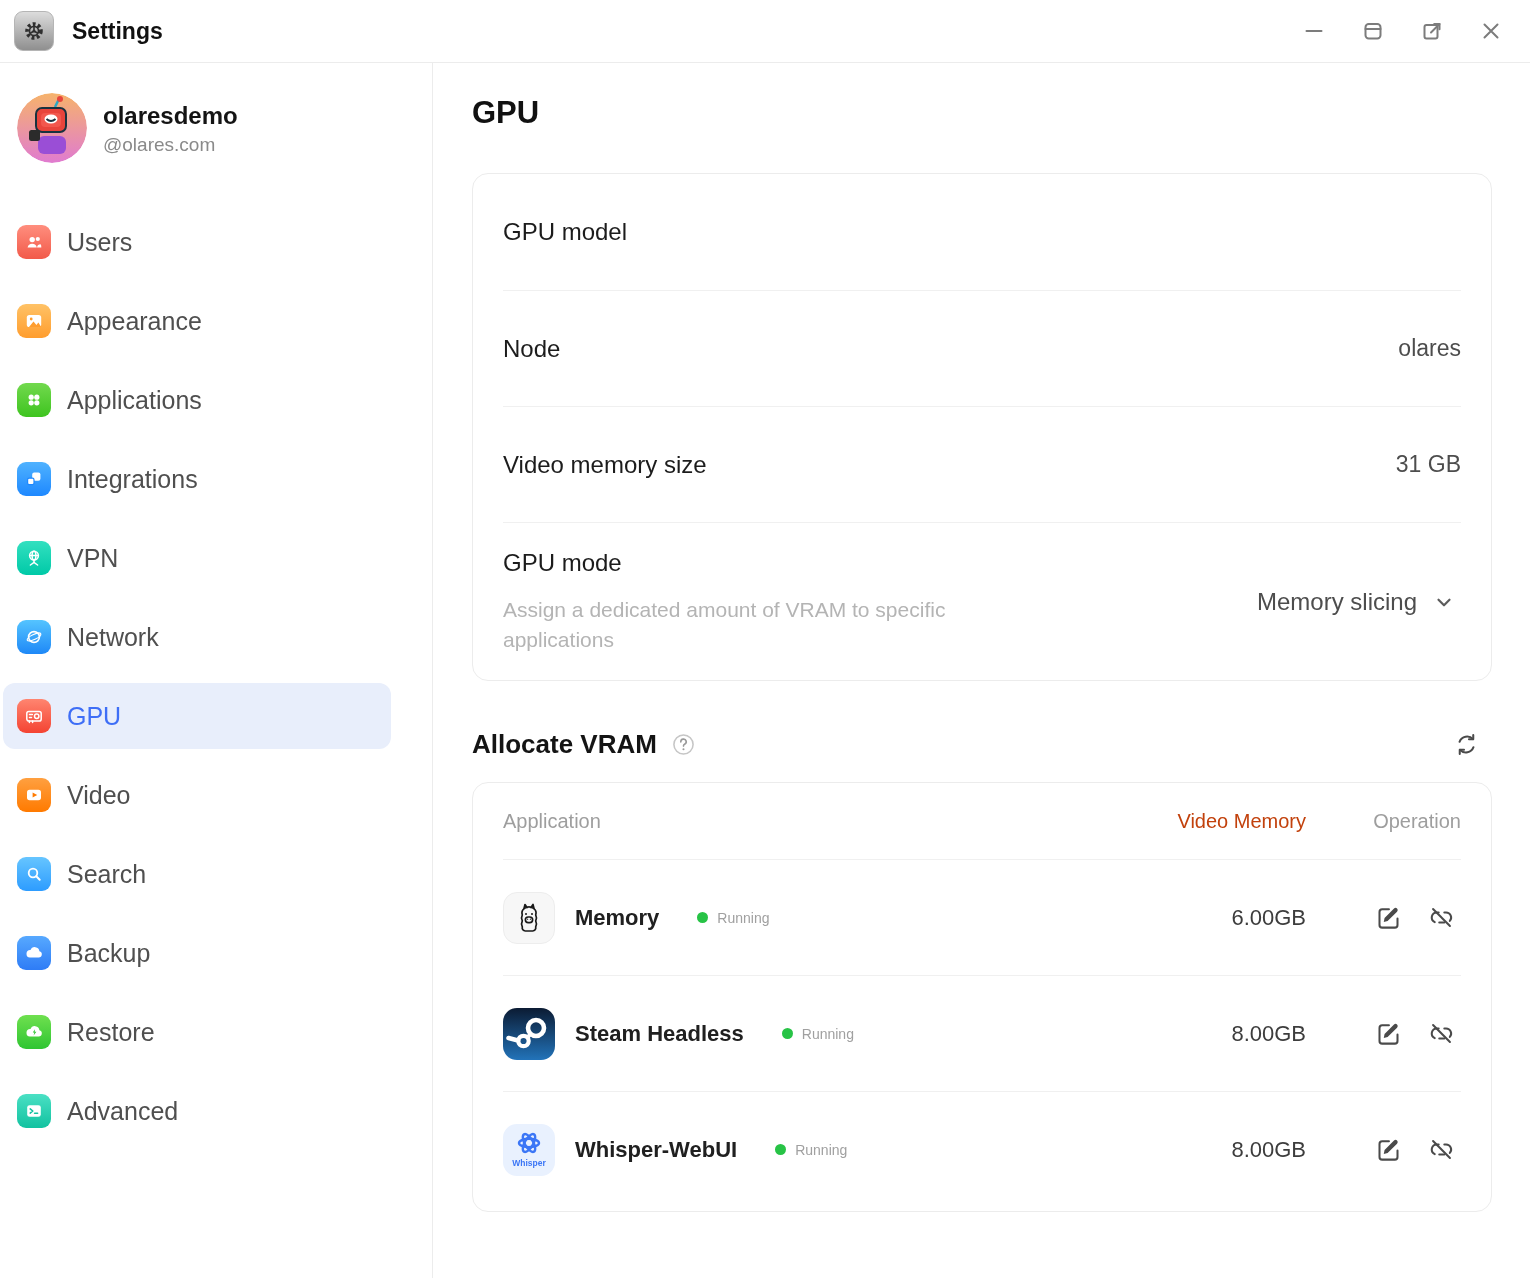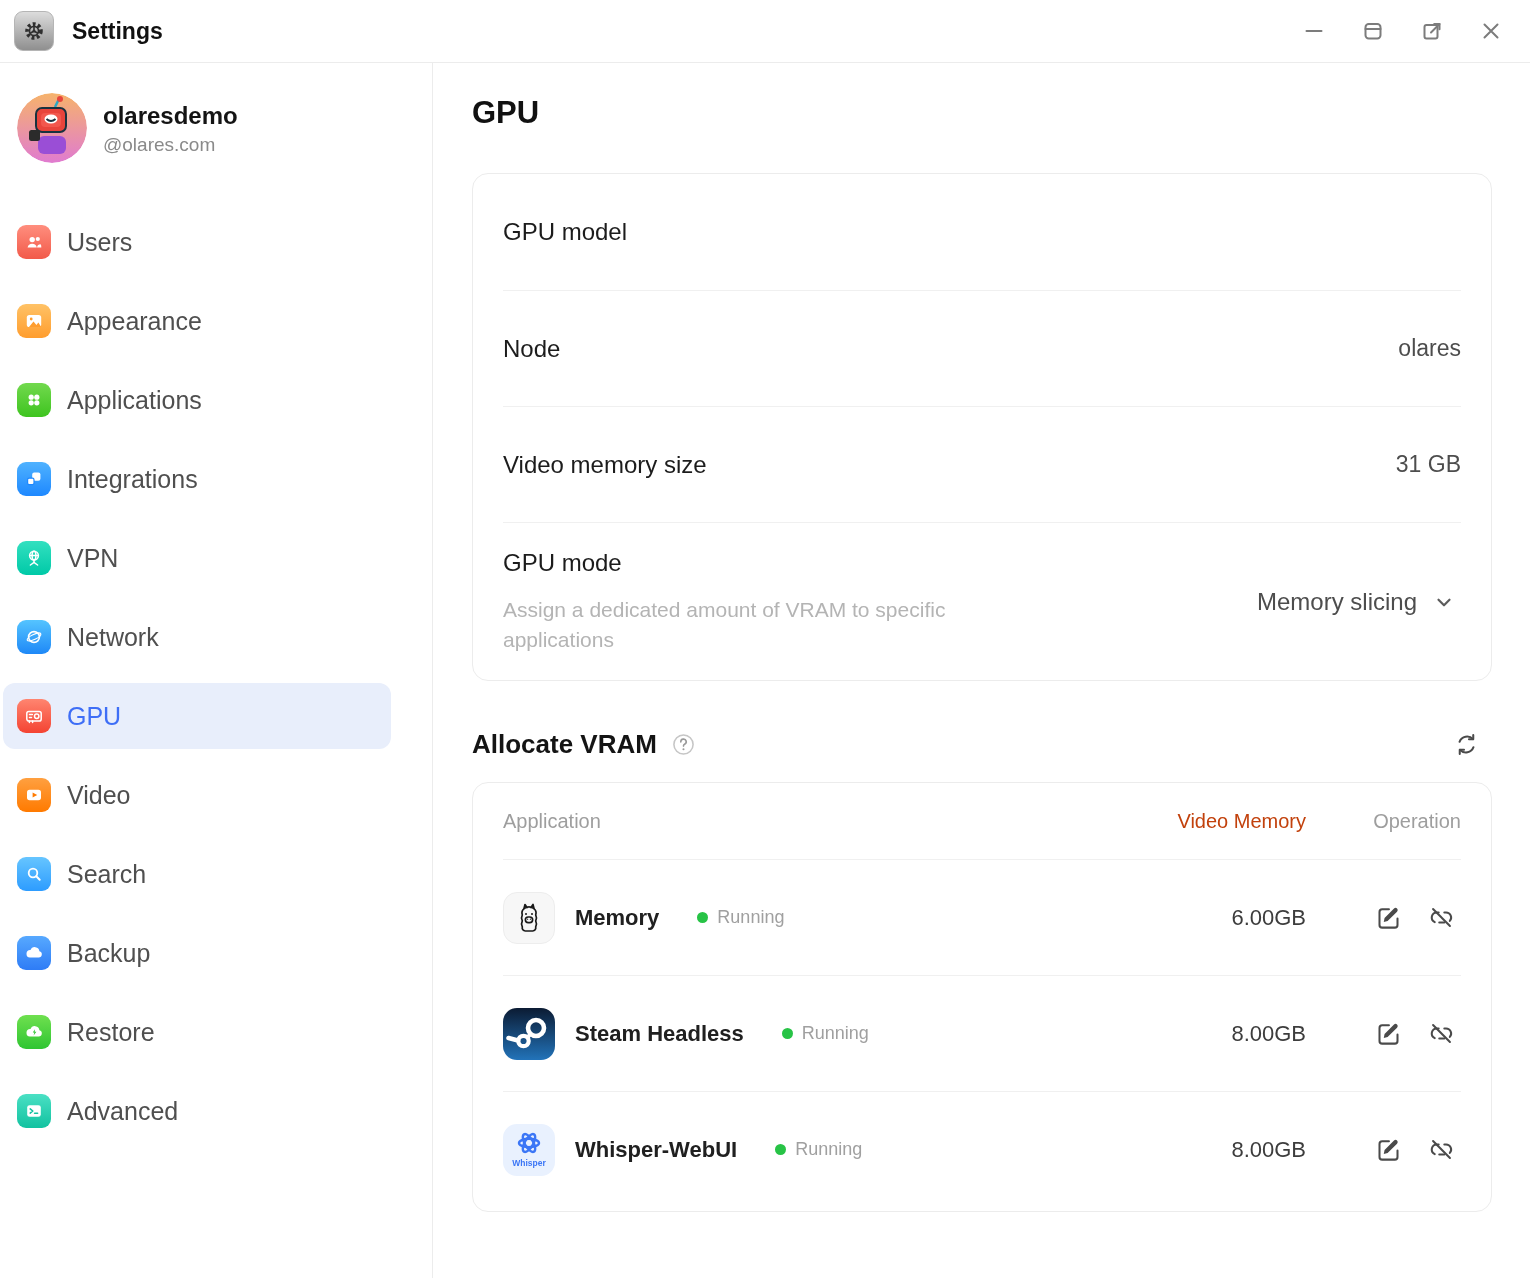--- a/index.html
+++ b/index.html
@@ -53,21 +53,21 @@
   .col-app { flex:1; display:flex; align-items:center; }
   .col-mem { width:150px; text-align:right; font-size:22px; color:#3d3d3d; }
   .thead .col-mem { font-size:20px; color:#c2410c; }
   .col-op { width:155px; display:flex; justify-content:flex-end; align-items:center; gap:26px; padding-right:6px; }
   .thead .col-op { font-size:20px; color:#9e9e9e; display:block; text-align:right; padding-right:0; }
   .app-ic { width:52px; height:52px; border-radius:14px; display:flex; align-items:center; justify-content:center; flex-shrink:0; overflow:hidden; }
   .app-ic.ollama { background:#f7f7f7; border:1px solid #ededed; }
   .app-ic.steam { background:linear-gradient(180deg,#0B1B33,#2273B9); }
   .app-ic.whisper { background:#E9F1FE; }
   .app-name { font-size:22px; font-weight:600; color:#202020; margin-left:20px; }
-  .status { display:flex; align-items:center; gap:9px; margin-left:38px; font-size:18px; color:#a0a0a0; }
+  .status { display:flex; align-items:center; gap:9px; margin-left:38px; font-size:14px; color:#a0a0a0; }
   .dot { width:11px; height:11px; border-radius:50%; background:#27C346; display:inline-block; }
   .op-btn { background:none; border:none; padding:0; cursor:pointer; display:flex; }
   .op-btn svg { stroke:#4a4a4a; fill:none; stroke-width:1.8; stroke-linecap:round; stroke-linejoin:round; }
 </style>
 </head>
 <body>
 
 <header class="titlebar">
   <span class="app-badge">
     <svg width="26" height="26" viewBox="0 0 24 24">

